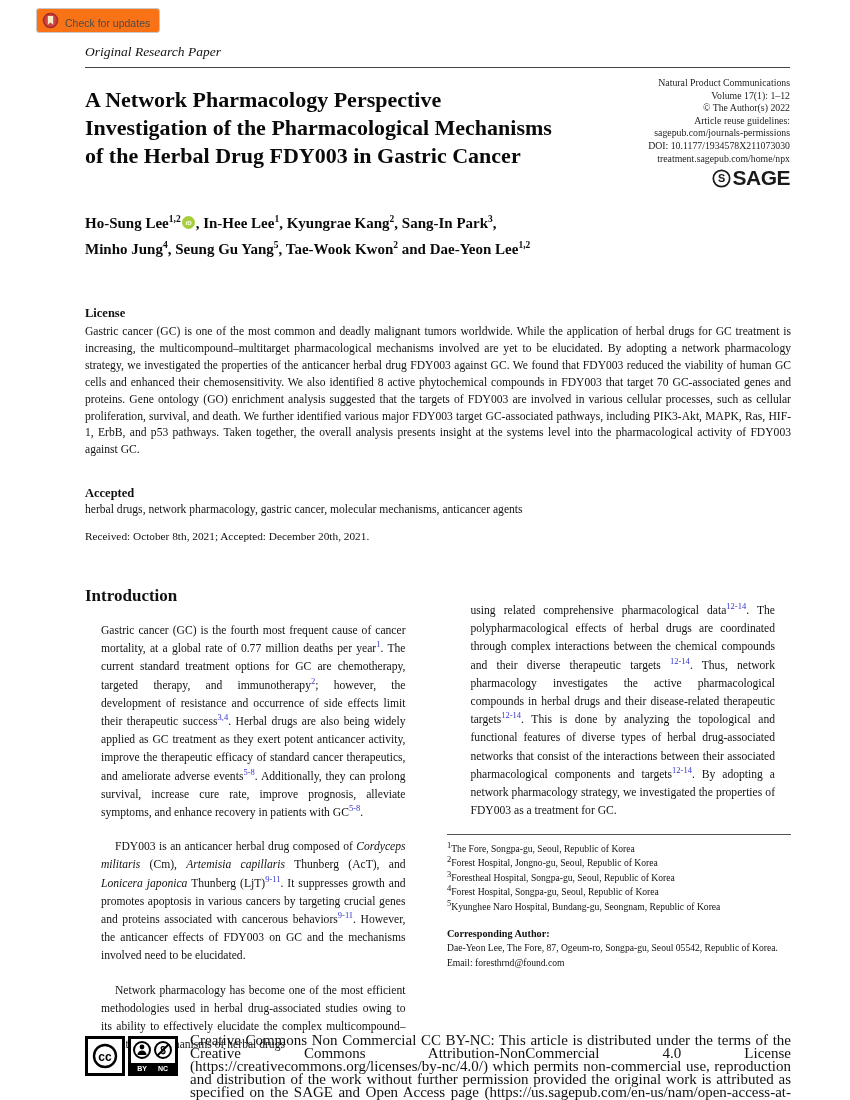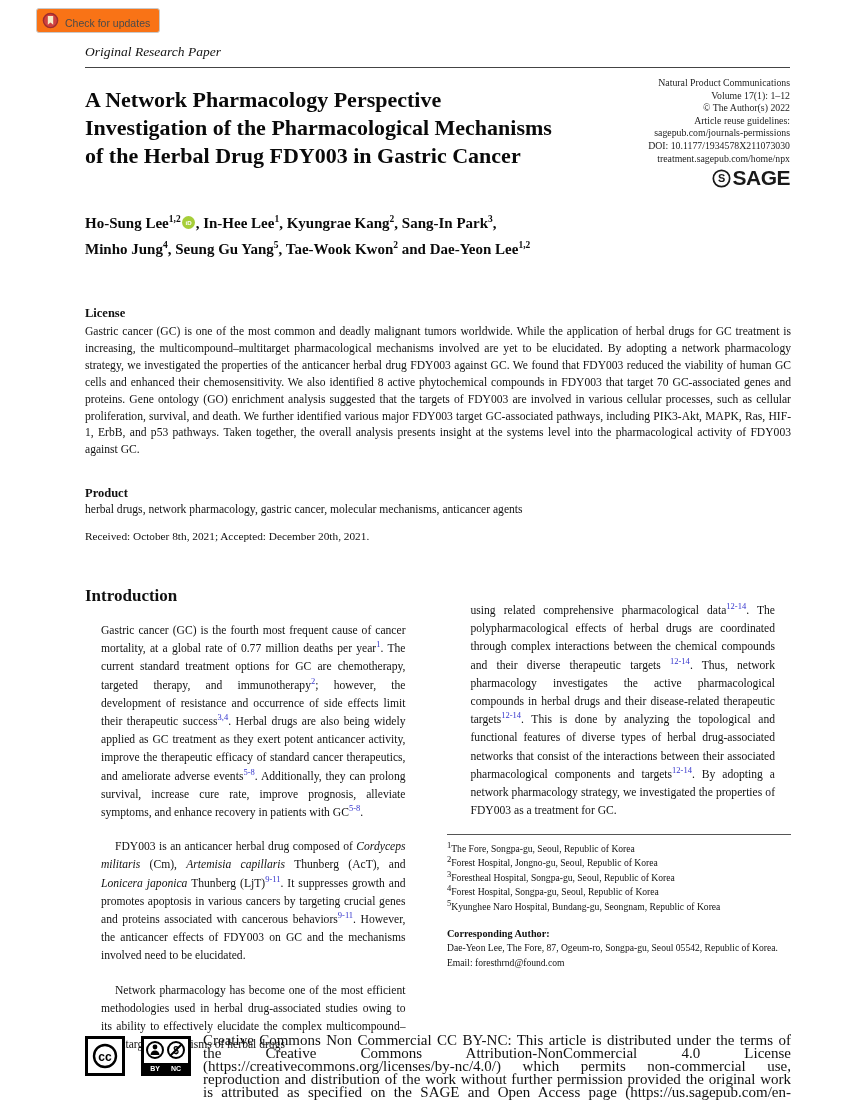--- a/index.html
+++ b/index.html
@@ -49,21 +49,21 @@
   
   .fn{position:absolute;left:447px;top:834px;width:344px;font-size:9.6px;line-height:14.4px;
       text-align:left;color:#111;}
   .fn .fnrule{border-top:1px solid #555;margin-bottom:7px;}
   .fn .aff{display:block;}
   .fn .corr{margin-top:13px;}
   .fn .corr-h{font-weight:bold;font-size:10.2px;}
 
   
   .footer{position:absolute;left:85px;top:1034px;width:706px;display:flex;gap:12px;align-items:flex-start;}
-  .cc-badges{display:flex;gap:16px;flex:0 0 auto;padding-top:2px;}
+  .cc-badges{display:flex;gap:3px;flex:0 0 auto;padding-top:2px;}
   .footer .lic{flex:1;font-size:15px;line-height:13px;text-align:justify;color:#111;}
 </style>
 </head>
 <body>
 
 <div class="page">
 
   <div class="badge">
     <svg width="17" height="17" viewBox="0 0 24 24">
       <circle cx="12" cy="12" r="11" fill="#9e2d2d"></circle>
@@ -105,21 +105,21 @@
           <circle cx="8" cy="8" r="8" fill="#a6ce39"></circle>
           <text x="8" y="11.2" font-family="Liberation Sans, sans-serif" font-size="7.5" font-weight="bold" fill="#ffffff" text-anchor="middle">iD</text>
         </svg></span><span>, In-Hee Lee<sup>1</sup>, Kyungrae Kang<sup>2</sup>, Sang-In Park<sup>3</sup>,</span>
     <br>
     <span>Minho Jung<sup>4</sup>, Seung Gu Yang<sup>5</sup>, Tae-Wook Kwon<sup>2</sup> and Dae-Yeon Lee<sup>1,2</sup></span>
   </div>
 
   <div class="abstract-h">License</div>
   <div class="abstract-t">Gastric cancer (GC) is one of the most common and deadly malignant tumors worldwide. While the application of herbal drugs for GC treatment is increasing, the multicompound–multitarget pharmacological mechanisms involved are yet to be elucidated. By adopting a network pharmacology strategy, we investigated the properties of the anticancer herbal drug FDY003 against GC. We found that FDY003 reduced the viability of human GC cells and enhanced their chemosensitivity. We also identified 8 active phytochemical compounds in FDY003 that target 70 GC-associated genes and proteins. Gene ontology (GO) enrichment analysis suggested that the targets of FDY003 are involved in various cellular processes, such as cellular proliferation, survival, and death. We further identified various major FDY003 target GC-associated pathways, including PIK3-Akt, MAPK, Ras, HIF-1, ErbB, and p53 pathways. Taken together, the overall analysis presents insight at the systems level into the pharmacological activity of FDY003 against GC.</div>
 
-  <div class="keywords-h">Product</div>
+  <div class="keywords-h">Accepted</div>
   <div class="keywords-t">herbal drugs, network pharmacology, gastric cancer, molecular mechanisms, anticancer agents</div>
 
   <div class="dates">Received: October 8th, 2021; Accepted: December 20th, 2021.</div>
 
   <div class="columns">
     <div class="col">
       <div class="heading">Introduction</div>
       <p>Gastric cancer (GC) is the fourth most frequent cause of cancer mortality, at a global rate of 0.77 million deaths per year<sup class="ref">1</sup>. The current standard treatment options for GC are chemotherapy, targeted therapy, and immunotherapy<sup class="ref">2</sup>; however, the development of resistance and occurrence of side effects limit their therapeutic success<sup class="ref">3,4</sup>. Herbal drugs are also being widely applied as GC treatment as they exert potent anticancer activity, improve the therapeutic efficacy of standard cancer therapeutics, and ameliorate adverse events<sup class="ref">5-8</sup>. Additionally, they can prolong survival, increase cure rate, improve prognosis, alleviate symptoms, and enhance recovery in patients with GC<sup class="ref">5-8</sup>.</p>
       <p class="indent">FDY003 is an anticancer herbal drug composed of <em>Cordyceps militaris</em> (Cm), <em>Artemisia capillaris</em> Thunberg (AcT), and <em>Lonicera japonica</em> Thunberg (LjT)<sup class="ref">9-11</sup>. It suppresses growth and promotes apoptosis in various cancers by targeting crucial genes and proteins associated with cancerous behaviors<sup class="ref">9-11</sup>. However, the anticancer effects of FDY003 on GC and the mechanisms involved need to be elucidated.</p>
       <p class="indent">Network pharmacology has become one of the most efficient methodologies used in herbal drug-associated studies owing to its ability to effectively elucidate the complex multicompound–multitarget mechanisms of herbal drugs</p>

